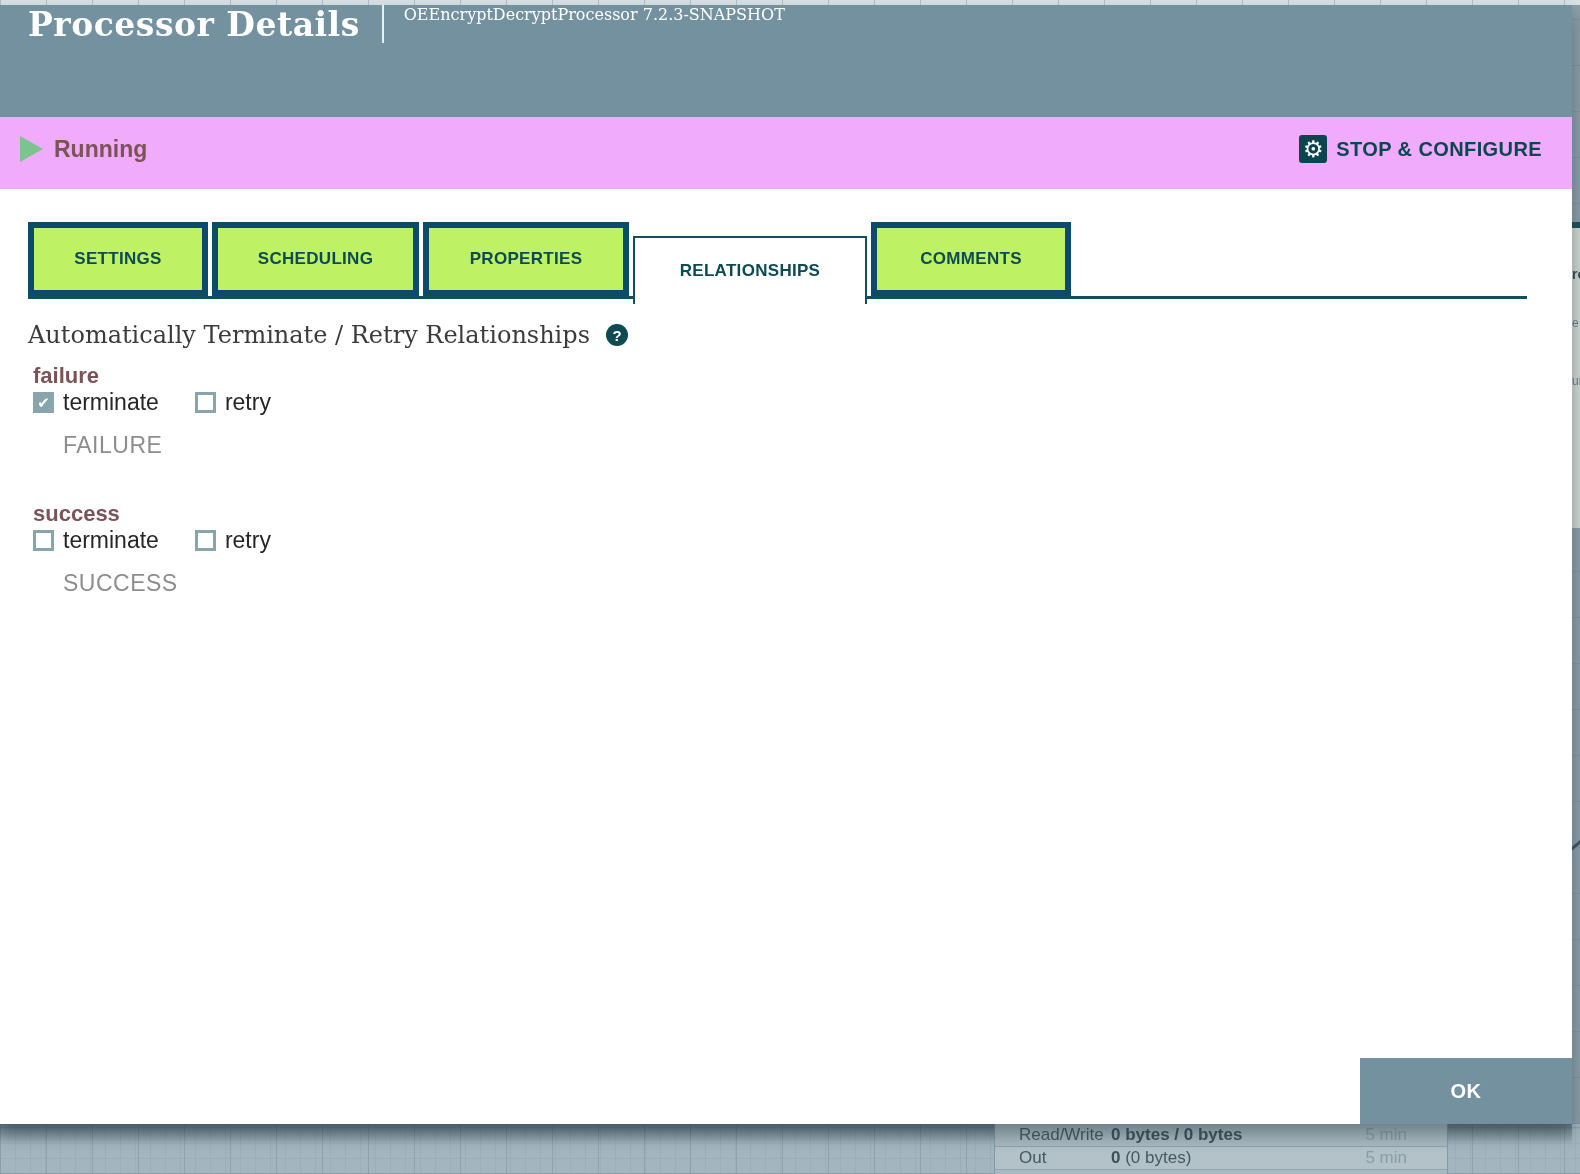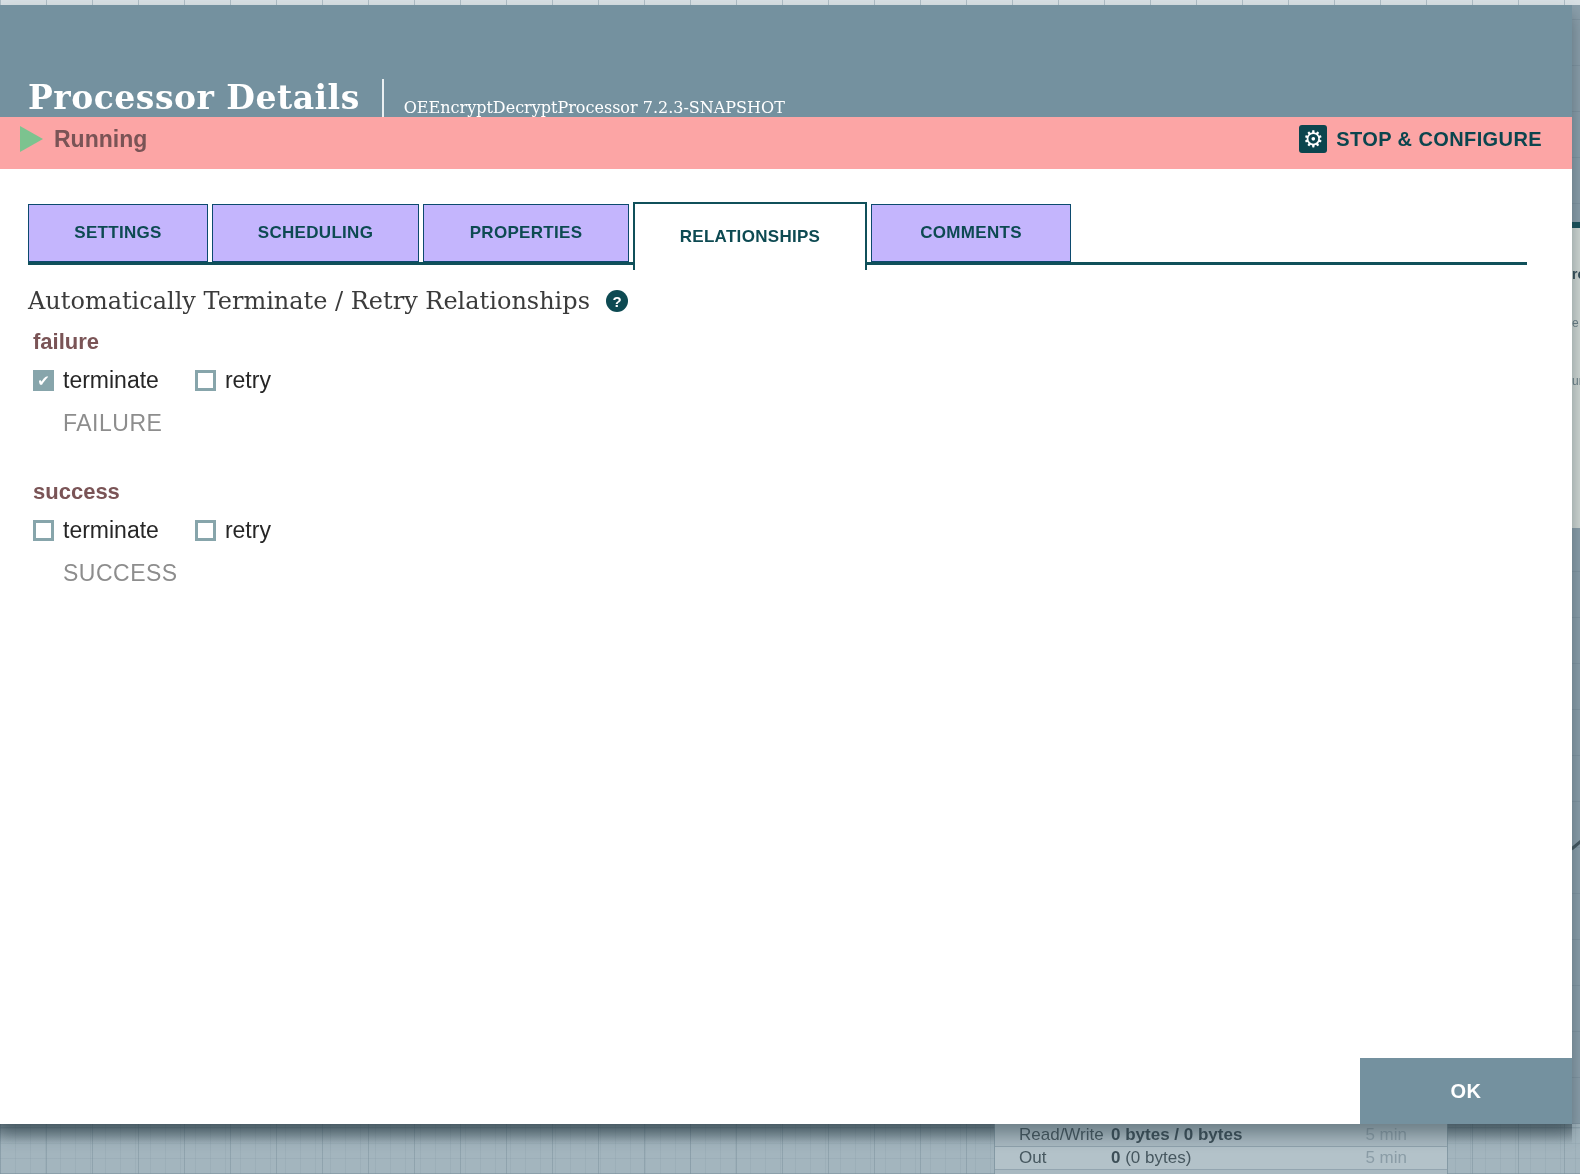--- a/index.html
+++ b/index.html
@@ -37,56 +37,56 @@
   .sliver-teal-line{position:absolute;left:0;top:217px;width:8px;height:6px;background:#17505a;}
   .sliver-panel{position:absolute;left:0;top:223px;width:8px;height:300px;background:#d2d9d5;overflow:hidden;}
   .sliver-frag{position:absolute;left:0;font-size:14px;color:#37505a;white-space:nowrap;}
   .sliver-frag.b{font-weight:bold;}
   .sliver-diag{position:absolute;left:-2px;top:838px;width:14px;height:3px;background:#42565f;transform:rotate(-40deg);}
 
   
   .dialog{position:absolute;left:0;top:5px;width:1572px;height:1119px;background:#ffffff;
     box-shadow:0 10px 16px rgba(35,55,65,.45);}
 
-  .dlg-header{height:112px;background:#74919f;display:flex;align-items:flex-end;padding-left:28px;box-sizing:border-box;}
+  .dlg-header{height:112px;background:#74919f;display:flex;align-items:flex-start;padding-left:28px;box-sizing:border-box;}
   .dlg-title{font-family:"DejaVu Serif",serif;font-weight:bold;font-size:33px;color:#ffffff;letter-spacing:.5px;}
   .dlg-sep{width:2px;height:38px;background:rgba(255,255,255,.85);margin:0 20px 0 22px;}
   .dlg-subtitle{font-family:"DejaVu Serif",serif;font-size:16px;color:#ffffff;}
 
-  .status-bar{height:52px;background:#fca5a5;display:flex;align-items:center;
+  .status-bar{height:72px;background:#f0abfc;display:flex;align-items:center;
     padding:0 30px 8px 20px;box-sizing:border-box;}
   .play-tri{width:0;height:0;border-left:23px solid #7cc38f;border-top:13px solid transparent;
     border-bottom:13px solid transparent;margin-right:11px;}
   .status-label{font-weight:bold;font-size:23px;color:#7a5456;}
   .status-spacer{flex:1;}
   .stopcfg{display:flex;align-items:center;cursor:pointer;}
   .gear-box{width:28px;height:28px;background:#0b454e;border-radius:3px;display:flex;
     align-items:center;justify-content:center;margin-right:9px;}
   .gear-box span{color:#ffffff;font-size:23px;line-height:1;}
   .stopcfg-label{font-weight:bold;font-size:20px;color:#0b454e;letter-spacing:.4px;}
 
   
   .tabbar{display:flex;align-items:flex-end;margin:33px 45px 0 28px;width:1499px;
     border-bottom:3px solid #10505a;box-sizing:border-box;}
-  .tab{height:58px;background:#c4b5fd;border:1px solid #0c4a6e;margin-right:4px;
+  .tab{height:74px;background:#bef264;border:6px solid #0c4a6e;margin-right:4px;
     display:flex;align-items:center;justify-content:center;box-sizing:border-box;
     font-weight:bold;font-size:17px;color:#0d4a52;letter-spacing:.3px;cursor:pointer;}
   .tab.t0{width:180px;} .tab.t1{width:207px;} .tab.t2{width:206px;} .tab.t4{width:200px;}
   .tab.active{width:234px;height:68px;background:#ffffff;border:2px solid #10505a;border-bottom:none;
     margin-bottom:-8px;}
 
   
   .content{padding-left:28px;}
   .heading-row{display:flex;align-items:center;margin-top:22px;}
   .heading{font-family:"DejaVu Serif",serif;font-size:24px;color:#3b3b3b;}
   .help-icon{width:22px;height:22px;border-radius:50%;background:#0d4a52;color:#ffffff;
     font-weight:bold;font-size:15px;display:flex;align-items:center;justify-content:center;
     margin-left:16px;cursor:pointer;}
   .rel-name{font-weight:bold;font-size:22px;color:#7a5456;margin-top:14px;padding-left:5px;}
-  .cb-row{display:flex;align-items:center;margin-top:12px;padding-left:5px;}
+  .cb-row{display:flex;align-items:center;margin-top:0;padding-left:5px;}
   .cb{width:21px;height:21px;box-sizing:border-box;background:#ffffff;
     border:3px solid #87a5ab;cursor:pointer;display:flex;align-items:center;justify-content:center;}
   .cb[data-checked="true"]{background:#87a5ab;border-color:#87a5ab;}
   .cb[data-checked="true"]::after{content:"\2714";color:#ffffff;font-size:15px;line-height:1;}
   .cb-label{font-size:23px;color:#262626;margin-left:9px;}
   .cb-pair2{margin-left:36px;}
   .rel-desc{font-size:23px;color:#8d8d8d;margin-top:16px;padding-left:35px;letter-spacing:.5px;}
   .rel-section.second{margin-top:42px;}
 
   .ok-button{position:absolute;right:0;bottom:0;width:212px;height:66px;background:#74919f;

